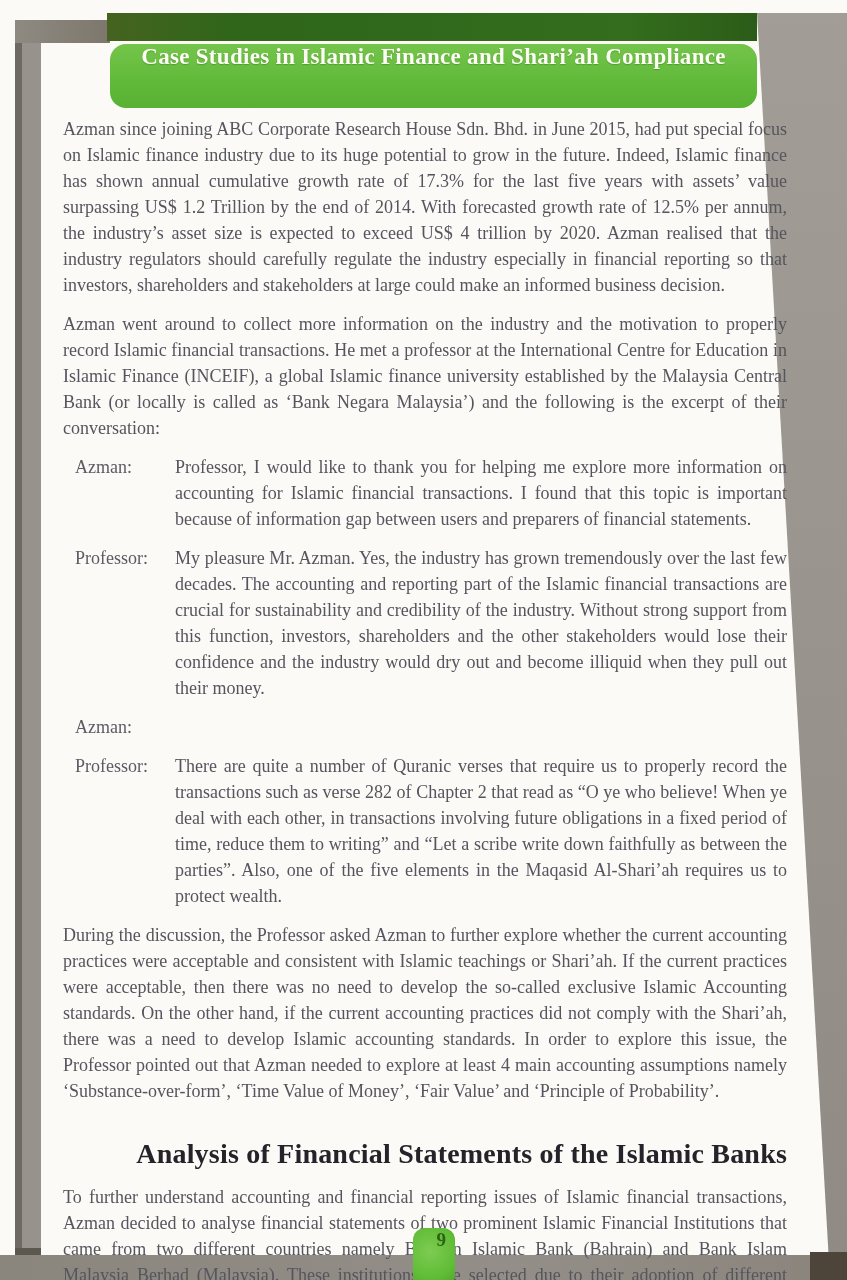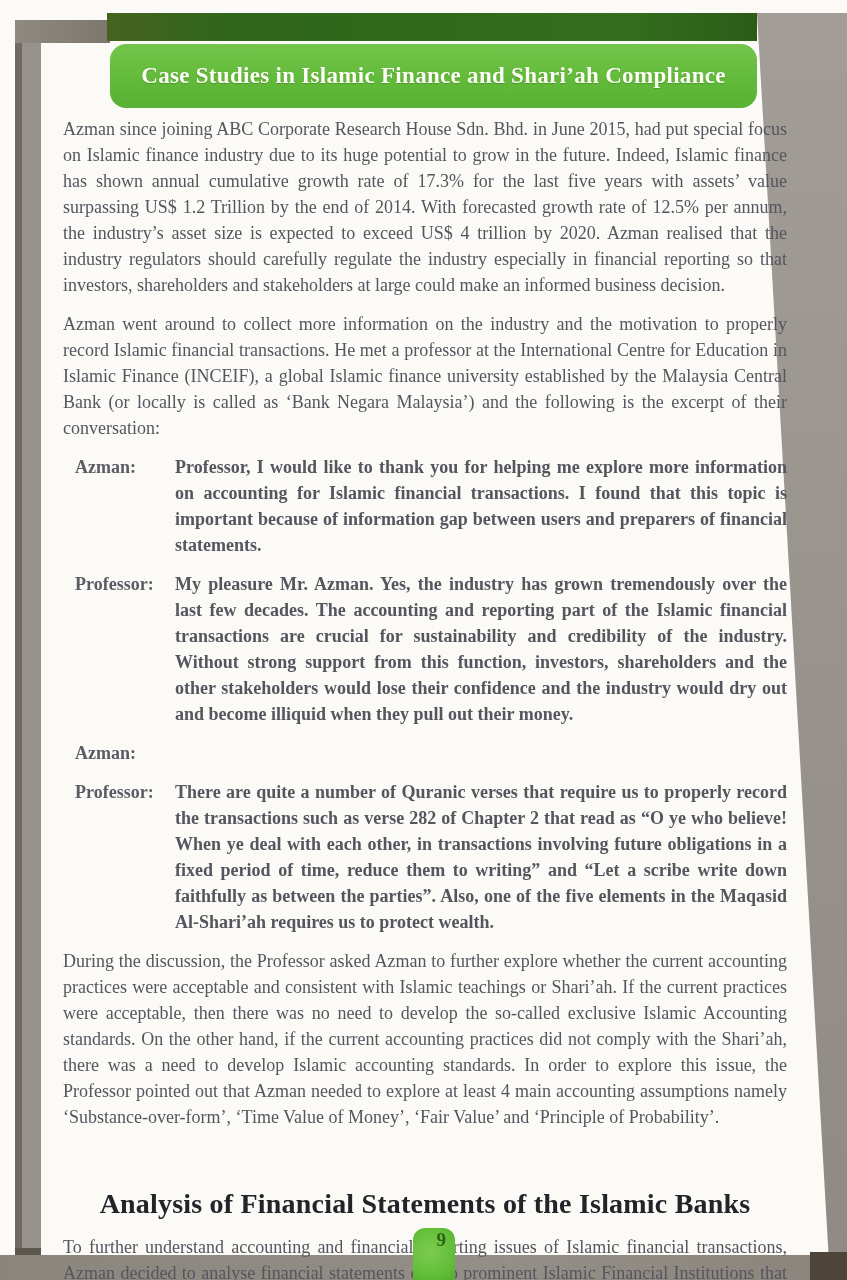--- a/index.html
+++ b/index.html
@@ -33,38 +33,38 @@
     position:absolute;left:0;top:1255px;width:847px;height:25px;
     background:linear-gradient(to right,#8a857d,#938e87 60%,#8a847c);
   }
   .scan-bottomright-smudge{
     position:absolute;left:810px;top:1252px;width:37px;height:28px;background:#4d443a;
   }
   
   .banner{
     position:absolute;left:110px;top:44px;width:647px;height:64px;
     background:linear-gradient(to bottom,#74c54b,#62ba3a 55%,#58b133);
-    border-radius:16px;display:flex;align-items:center;justify-content:center;
+    border-radius:16px;display:flex;align-items:flex-start;justify-content:center;
   }
   .banner-title{
     color:#fdfdf6;font-weight:bold;font-size:23px;letter-spacing:.3px;
     text-shadow:0 1px 1px rgba(40,90,20,.35);
   }
   
   .content{
     position:absolute;left:63px;top:104px;width:724px;
     color:#55555e;font-size:18px;line-height:26px;text-align:justify;
   }
   .para{margin:12px 0 13px 0;}
-  .dialogue{margin:0 0 13px 12px;display:flex;font-weight:bold;}
+  .dialogue{margin:0 0 13px 12px;display:flex;}
   .speaker{flex:0 0 100px;color:#5b5b64;}
   .speech{flex:1;text-align:justify;}
   .section-heading{
-    margin:58px 0 14px 0;color:#232329;font-size:28px;line-height:32px;
-    font-weight:bold;text-align:center;letter-spacing:.2px;
+    margin:34px 0 14px 0;color:#232329;font-size:28px;line-height:32px;
+    font-weight:bold;text-align:right;letter-spacing:.2px;
   }
   
   .page-tab{
     position:absolute;left:413px;top:1228px;width:42px;height:52px;
     background:radial-gradient(circle at 40% 45%,#7ecb52,#5fbc35 70%,#54a92e);
     border-radius:12px 12px 3px 3px;
   }
   .page-num{
     position:absolute;right:9px;top:1px;color:#2b6413;font-weight:bold;font-size:19px;
   }

